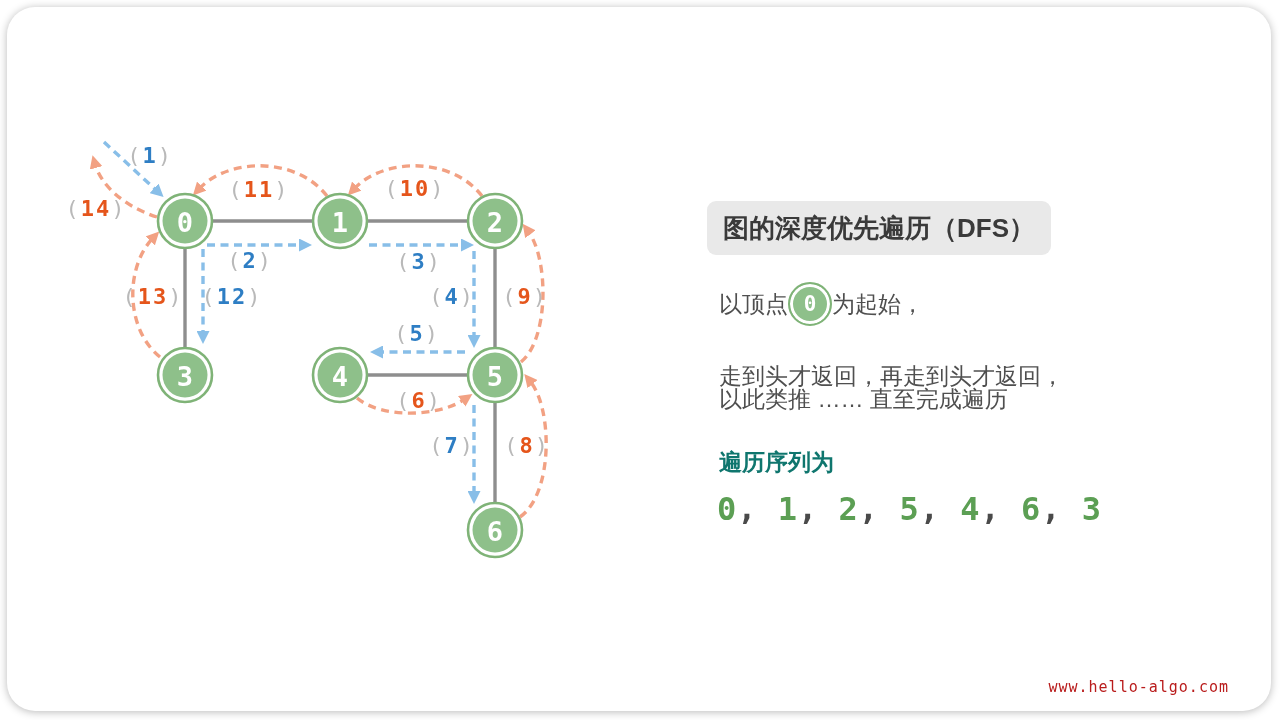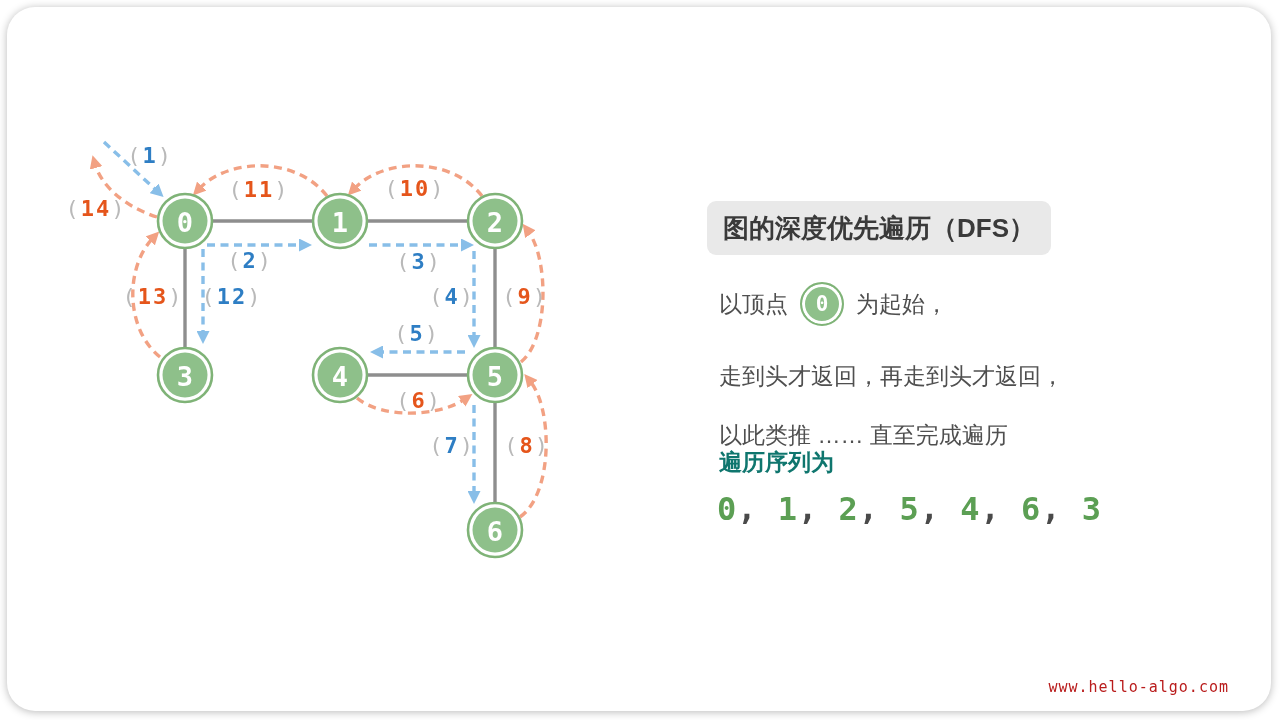--- a/index.html
+++ b/index.html
@@ -12,29 +12,29 @@
     background:#ffffff;border-radius:28px;
     box-shadow:0 1px 9px rgba(0,0,0,0.28);
   }
   .graph-svg{position:absolute;left:0;top:0;width:660px;height:620px;}
   .title-box{
     position:absolute;left:700px;top:194px;height:54px;line-height:54px;
     padding:0 16px;background:#E9E9E9;border-radius:9px;
     font-size:26px;font-weight:bold;color:#3A3A3A;white-space:nowrap;
   }
   .desc{position:absolute;left:712px;color:#4F4F4F;font-size:23px;white-space:nowrap;}
-  .line1{top:274px;height:46px;display:flex;align-items:center;gap:12px;}
+  .line1{top:274px;height:46px;display:flex;align-items:center;gap:0;}
   .inline-node{
     box-sizing:border-box;width:44px;height:44px;border-radius:50%;
     background:#8EC08A;border:2px solid #7FB377;box-shadow:inset 0 0 0 3px #ffffff;
     display:flex;align-items:center;justify-content:center;
     color:#ffffff;font-family:"DejaVu Sans Mono",monospace;font-weight:bold;font-size:21px;
   }
   .line2{top:354px;}
-  .line3{top:377px;margin-top:36px;}
+  .line3{top:377px;}
   .seq-heading{position:absolute;left:712px;top:440px;font-size:23px;font-weight:bold;color:#0f766e;}
   .sequence{
     position:absolute;left:710px;top:483px;
     font-family:"DejaVu Sans Mono",monospace;font-weight:bold;font-size:32px;letter-spacing:1px;
     white-space:pre;
   }
   .sequence .sep{color:#4A4A4A;}
   .watermark{
     position:absolute;right:42px;top:671px;
     font-family:"DejaVu Sans Mono",monospace;font-size:15px;color:#b91c1c;letter-spacing:1px;

